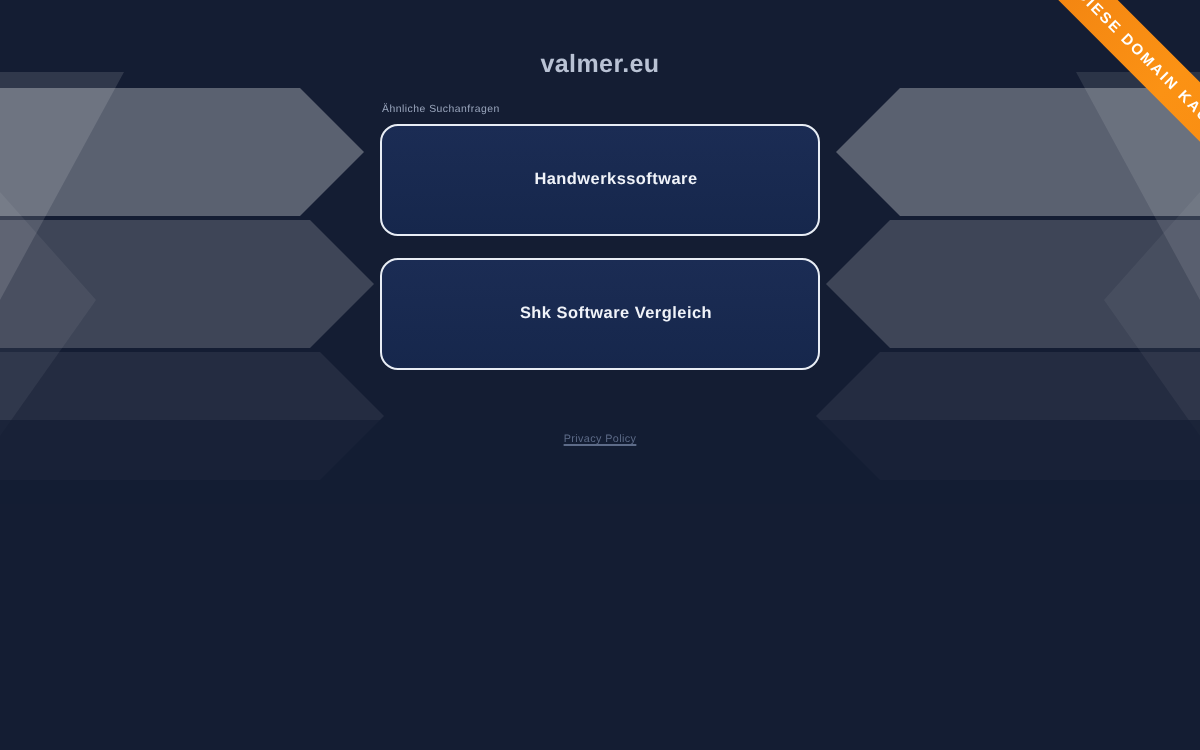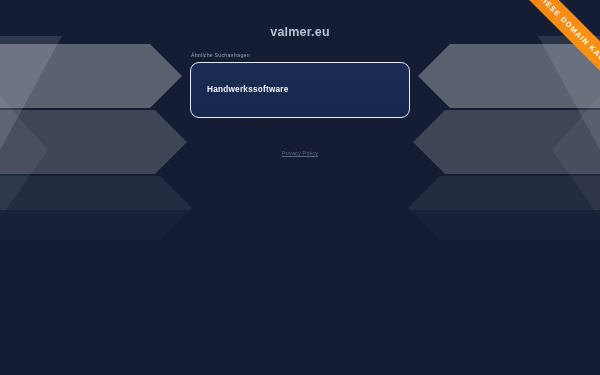--- a/index.html
+++ b/index.html
@@ -102,20 +102,21 @@
     width: 220px;
     height: 56px;
     border: 1.4px solid #e8edf5;
     border-radius: 9px;
     background: linear-gradient(180deg, #1b2c54 0%, #16274c 100%);
     display: flex;
     align-items: center;
     padding-left: 16px;
     margin-bottom: 11px;
     cursor: pointer;
+    justify-content: center;
   }
 
   .result-card .card-label {
     font-size: 8.2px;
     font-weight: bold;
     color: #f0f3f9;
     letter-spacing: 0.25px;
     line-height: 1;
   }
 
@@ -192,20 +193,23 @@
 
   <div id="results-block">
 
     <div id="related-label">Ähnliche Suchanfragen</div>
 
     <div class="result-card">
       <span class="card-label">Handwerkssoftware</span>
     </div>
 
 
+    <div class="result-card">
+      <span class="card-label">Shk Software Vergleich</span>
+    </div>
 
   </div>
 
   <div id="footer">
     <a id="privacy-policy-link" href="#">Privacy Policy</a>
   </div>
 
 </div>
 
 </body></html>

